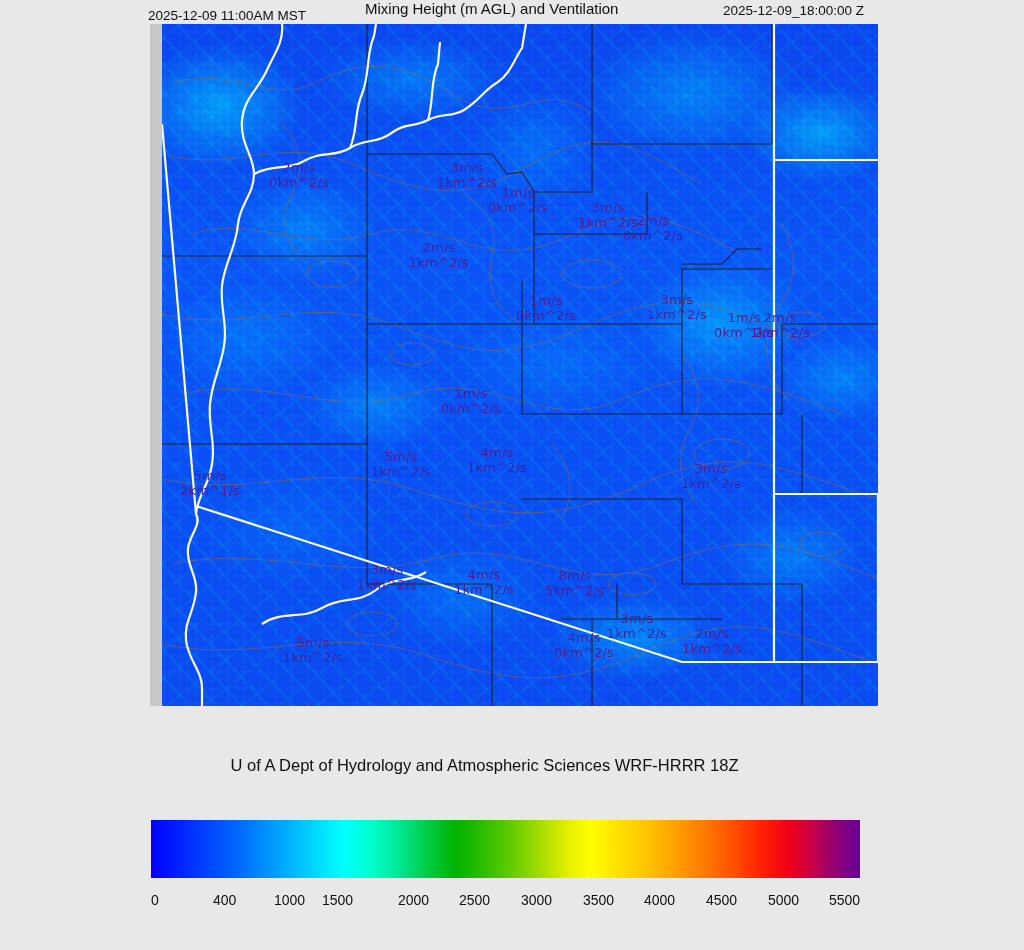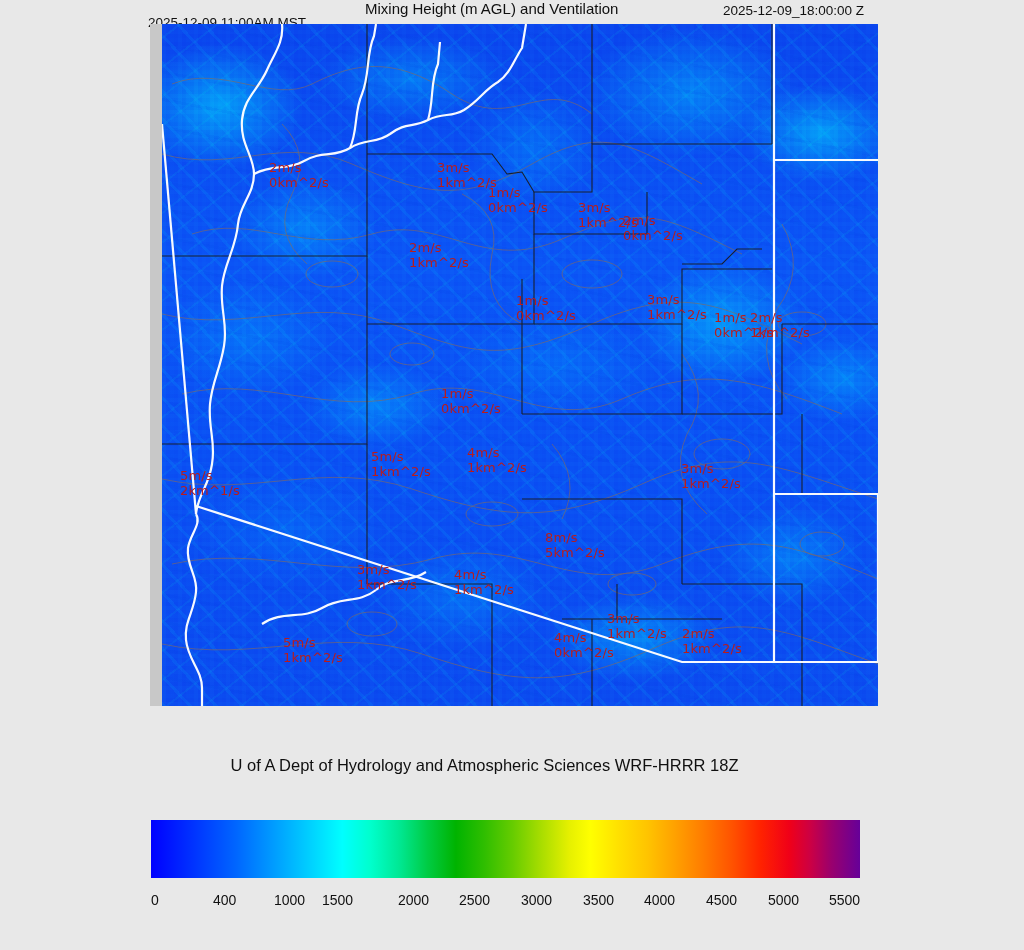--- a/index.html
+++ b/index.html
@@ -22,21 +22,21 @@
     width: 1024px;
     height: 22px;
   }
   .hdr-text {
     position: absolute;
     font-size: 13.5px;
     color: #101010;
     white-space: nowrap;
     line-height: 22px;
   }
-  #hdr-left  { left: 148px; top: 12px; }
+  #hdr-left  { left: 148px; top: 5px; }
   #hdr-title { left: 365px; top: -2px; font-size: 15px; }
   #hdr-right { left: 723px; top: 0px; }
 
   
   #map-panel {
     position: absolute;
     left: 150px;
     top: 24px;
     width: 728px;
     height: 682px;
@@ -104,25 +104,26 @@
         rgba(0,0,0,0) 2px, rgba(0,0,0,0) 23px),
       repeating-linear-gradient(11deg,
         rgba(0,60,220,.16) 0px, rgba(0,60,220,.16) 3px,
         rgba(0,0,0,0) 3px, rgba(0,0,0,0) 27px);
   }
   #map-vector { position: absolute; inset: 0; }
 
   
   .maplabel {
     position: absolute;
-    color: #b91c1c;
+    color: #4c1d95;
     font-size: 13px;
     font-family: "DejaVu Sans", sans-serif;
     line-height: 15px;
     white-space: nowrap;
+    text-align: center;
     letter-spacing: .2px;
   }
   .maplabel span { display: block; }
 
   
   #caption {
     position: absolute;
     left: 0; top: 756px;
     width: 969px;
     text-align: center;
@@ -331,21 +332,21 @@
         <span>1km^2/s</span>
       </div>
       <div class="maplabel" style="left: 561px; top: 437px; transform: translateX(-50%);">
         <span>3m/s</span>
         <span>1km^2/s</span>
       </div>
       <div class="maplabel" style="left: 60px; top: 444px; transform: translateX(-50%);">
         <span>5m/s</span>
         <span>2km^1/s</span>
       </div>
-      <div class="maplabel" style="left: 425px; top: 506px; transform: translateX(-50%);">
+      <div class="maplabel" style="left: 425px; top: 544px; transform: translateX(-50%);">
         <span>8m/s</span>
         <span>5km^2/s</span>
       </div>
       <div class="maplabel" style="left: 237px; top: 538px; transform: translateX(-50%);">
         <span>3m/s</span>
         <span>1km^2/s</span>
       </div>
       <div class="maplabel" style="left: 334px; top: 543px; transform: translateX(-50%);">
         <span>4m/s</span>
         <span>1km^2/s</span>

